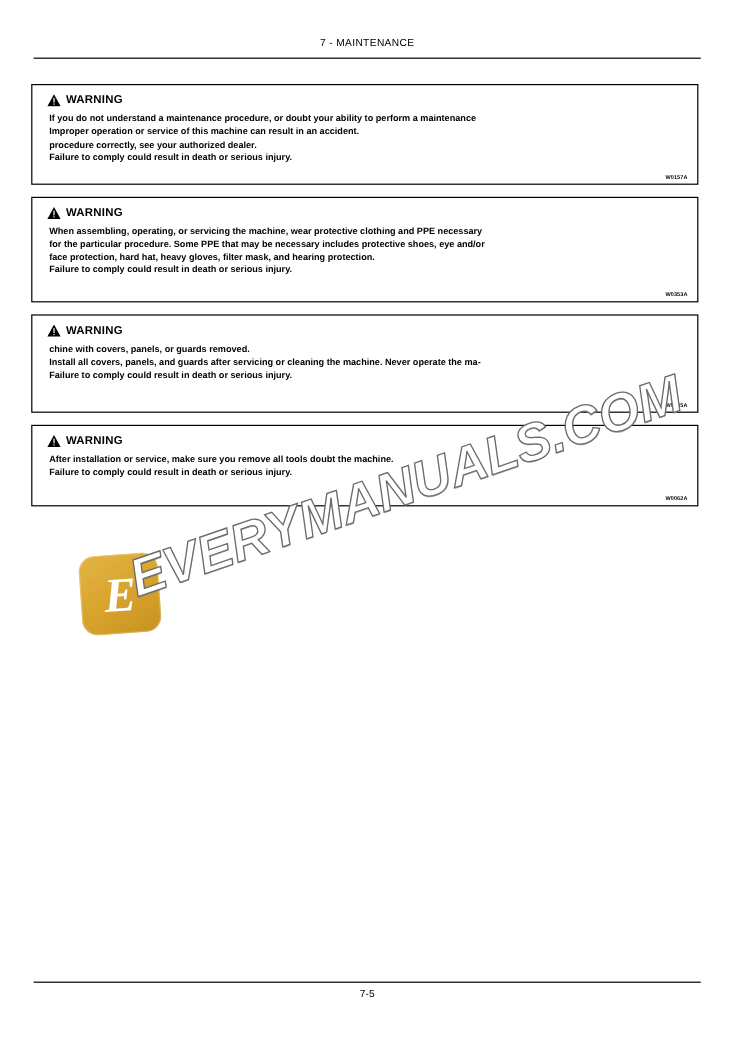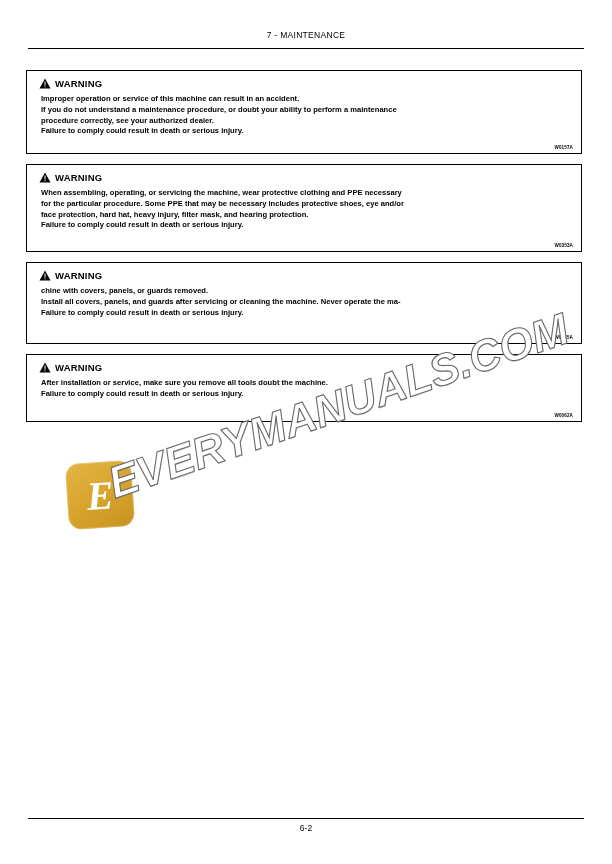--- a/index.html
+++ b/index.html
@@ -174,41 +174,41 @@
   <div class="warn-box" id="warn-0">
     <div class="warn-head">
       <svg class="tri-icon" viewBox="0 0 24 22">
         <polygon points="12,1 23,21 1,21" fill="#000000"></polygon>
         <rect x="11" y="7" width="2" height="8" fill="#ffffff"></rect>
         <rect x="11" y="16.5" width="2" height="2" fill="#ffffff"></rect>
       </svg>
       <span class="warn-title">WARNING</span>
     </div>
     <div class="warn-body">
+      <p>If you do not understand a maintenance procedure, or doubt your ability to perform a maintenance</p>
       <p>Improper operation or service of this machine can result in an accident.</p>
-      <p>If you do not understand a maintenance procedure, or doubt your ability to perform a maintenance</p>
       <p>procedure correctly, see your authorized dealer.</p>
       <p>Failure to comply could result in death or serious injury.</p>
     </div>
     <div class="warn-code">W0157A</div>
   </div>
 
   <div class="warn-box" id="warn-1">
     <div class="warn-head">
       <svg class="tri-icon" viewBox="0 0 24 22">
         <polygon points="12,1 23,21 1,21" fill="#000000"></polygon>
         <rect x="11" y="7" width="2" height="8" fill="#ffffff"></rect>
         <rect x="11" y="16.5" width="2" height="2" fill="#ffffff"></rect>
       </svg>
       <span class="warn-title">WARNING</span>
     </div>
     <div class="warn-body">
       <p>When assembling, operating, or servicing the machine, wear protective clothing and PPE necessary</p>
       <p>for the particular procedure. Some PPE that may be necessary includes protective shoes, eye and/or</p>
-      <p>face protection, hard hat, heavy injury, filter mask, and hearing protection.</p>
+      <p>face protection, hard hat, heavy gloves, filter mask, and hearing protection.</p>
       <p>Failure to comply could result in death or serious injury.</p>
     </div>
     <div class="warn-code">W0353A</div>
   </div>
 
   <div class="warn-box" id="warn-2">
     <div class="warn-head">
       <svg class="tri-icon" viewBox="0 0 24 22">
         <polygon points="12,1 23,21 1,21" fill="#000000"></polygon>
         <rect x="11" y="7" width="2" height="8" fill="#ffffff"></rect>
@@ -241,15 +241,15 @@
   </div>
 
   <div class="watermark">
     <div class="wm-logo">
       <div class="wm-logo-e">E</div>
     </div>
     <div class="wm-text">EVERYMANUALS.COM</div>
   </div>
 
   <div class="footer-rule"></div>
-  <div class="footer">6-2</div>
+  <div class="footer">7-5</div>
 
 </div>
 
 </body></html>

